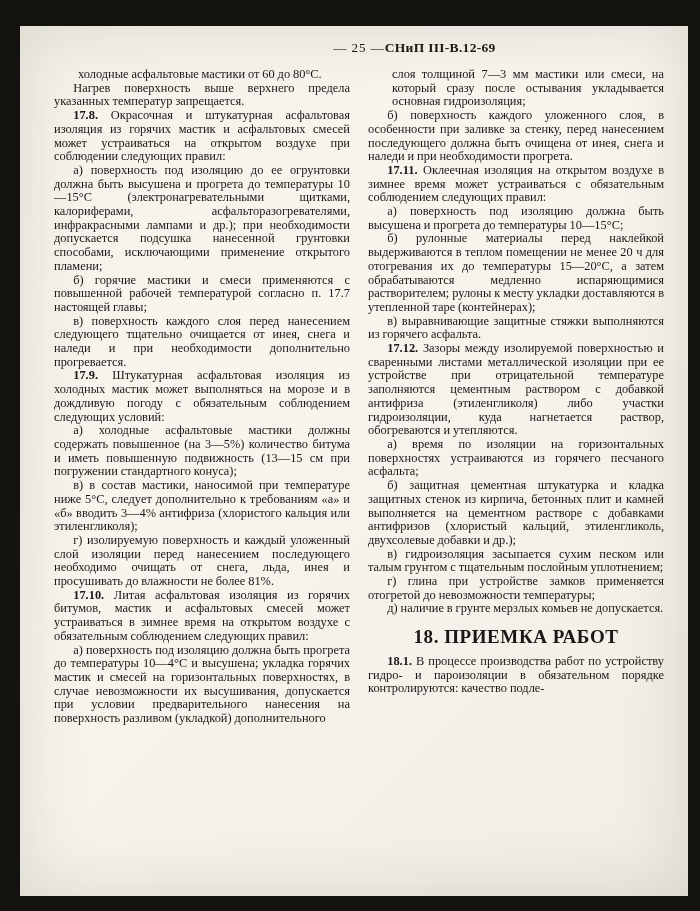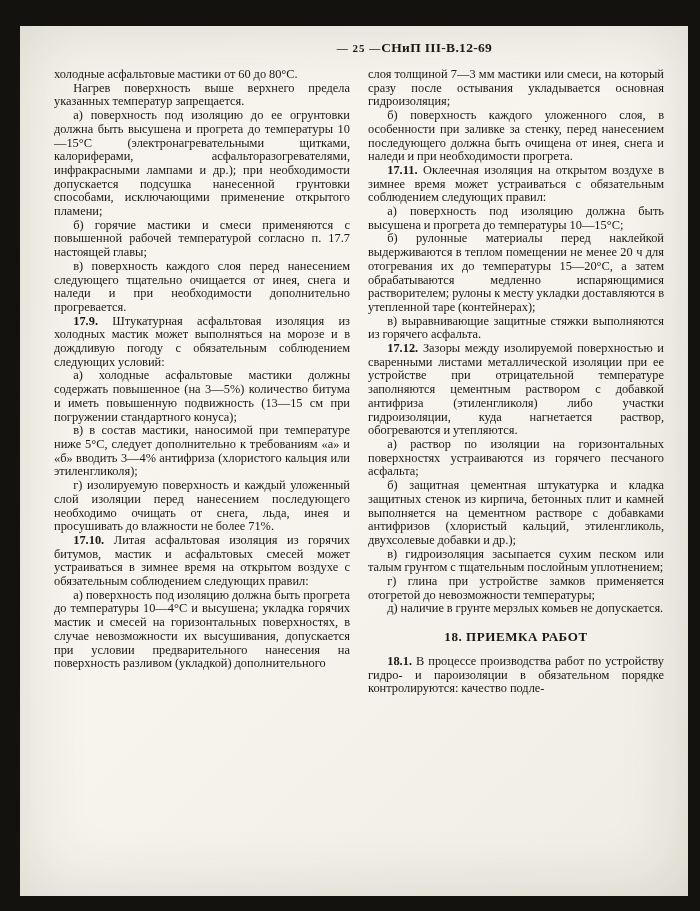--- a/index.html
+++ b/index.html
@@ -20,23 +20,23 @@
     box-shadow: inset 0 0 70px rgba(60,50,30,0.14);
   }
   .page-header {
     display: flex;
     align-items: baseline;
     margin: 0 2px 12px 2px;
   }
   .page-header .spacer { flex: 1 1 0; }
   .page-number {
     flex: 0 0 auto;
-    font-size: 11px;
+    font-size: 13px;
     letter-spacing: 1px;
-    font-weight: bold;
+    font-weight: normal;
     text-align: right;
   }
   .doc-code {
     flex: 1 1 0;
     text-align: left;
     font-weight: bold;
     font-size: 13.5px;
     letter-spacing: 0.3px;
   }
   .columns {
@@ -47,63 +47,64 @@
     flex: 1 1 0;
     min-width: 0;
     text-align: justify;
     font-size: 12.4px;
     line-height: 13.7px;
     hyphens: auto;
     -webkit-hyphens: auto;
     word-spacing: -0.2px;
   }
   .para { margin: 0; text-indent: 1.55em; }
-  .para.no-indent { text-indent: 0; }
+  .para.no-indent { text-indent: 0; margin-left: 24px; }
   .para b.lead { font-weight: bold; }
   .chapter-heading {
-    font-size: 13px;
+    font-size: 19px;
     font-weight: bold;
     text-align: center;
     text-indent: 0;
     letter-spacing: 0.6px;
     margin: 14px 0 11px 0;
   }
 </style>
 </head>
 <body>
 
 <div class="page">
   <header class="page-header">
     <span class="spacer"></span>
     <span class="page-number">— 25 —</span>
     <span class="doc-code">СНиП III-В.12-69</span>
   </header>
   <div class="columns">
     <div class="col" id="col-left">
         <p class="para no-indent">холодные асфальтовые мастики от 60 до 80°С.</p>
         <p class="para">Нагрев поверхность выше верхнего предела указанных температур запрещается.</p>
+        <p class="para"><b class="lead">17.8.</b> Окрасочная и штукатурная асфальтовая изоляция из горячих мастик и асфальтовых смесей может устраиваться на открытом воздухе при соблюдении следующих правил:</p>
         <p class="para">а) поверхность под изоляцию до ее огрунтовки должна быть высушена и прогрета до температуры 10—15°С (электронагревательными щитками, калориферами, асфальторазогревателями, инфракрасными лампами и др.); при необходимости допускается подсушка нанесенной грунтовки способами, исключающими применение открытого пламени;</p>
         <p class="para">б) горячие мастики и смеси применяются с повышенной рабочей температурой согласно п. 17.7 настоящей главы;</p>
         <p class="para">в) поверхность каждого слоя перед нанесением следующего тщательно очищается от инея, снега и наледи и при необходимости дополнительно прогревается.</p>
         <p class="para"><b class="lead">17.9.</b> Штукатурная асфальтовая изоляция из холодных мастик может выполняться на морозе и в дождливую погоду с обязательным соблюдением следующих условий:</p>
         <p class="para">а) холодные асфальтовые мастики должны содержать повышенное (на 3—5%) количество битума и иметь повышенную подвижность (13—15 см при погружении стандартного конуса);</p>
         <p class="para">в) в состав мастики, наносимой при температуре ниже 5°С, следует дополнительно к требованиям «а» и «б» вводить 3—4% антифриза (хлористого кальция или этиленгликоля);</p>
-        <p class="para">г) изолируемую поверхность и каждый уложенный слой изоляции перед нанесением последующего необходимо очищать от снега, льда, инея и просушивать до влажности не более 71%.</p>
+        <p class="para">г) изолируемую поверхность и каждый уложенный слой изоляции перед нанесением последующего необходимо очищать от снега, льда, инея и просушивать до влажности не более 81%.</p>
         <p class="para"><b class="lead">17.10.</b> Литая асфальтовая изоляция из горячих битумов, мастик и асфальтовых смесей может устраиваться в зимнее время на открытом воздухе с обязательным соблюдением следующих правил:</p>
         <p class="para">а) поверхность под изоляцию должна быть прогрета до температуры 10—4°С и высушена; укладка горячих мастик и смесей на горизонтальных поверхностях, в случае невозможности их высушивания, допускается при условии предварительного нанесения на поверхность разливом (укладкой) дополнительного</p>
       </div>
     <div class="col" id="col-right">
         <p class="para no-indent">слоя толщиной 7—3 мм мастики или смеси, на который сразу после остывания укладывается основная гидроизоляция;</p>
         <p class="para">б) поверхность каждого уложенного слоя, в особенности при заливке за стенку, перед нанесением последующего должна быть очищена от инея, снега и наледи и при необходимости прогрета.</p>
         <p class="para"><b class="lead">17.11.</b> Оклеечная изоляция на открытом воздухе в зимнее время может устраиваться с обязательным соблюдением следующих правил:</p>
         <p class="para">а) поверхность под изоляцию должна быть высушена и прогрета до температуры 10—15°С;</p>
         <p class="para">б) рулонные материалы перед наклейкой выдерживаются в теплом помещении не менее 20 ч для отогревания их до температуры 15—20°С, а затем обрабатываются медленно испаряющимися растворителем; рулоны к месту укладки доставляются в утепленной таре (контейнерах);</p>
         <p class="para">в) выравнивающие защитные стяжки выполняются из горячего асфальта.</p>
         <p class="para"><b class="lead">17.12.</b> Зазоры между изолируемой поверхностью и сваренными листами металлической изоляции при ее устройстве при отрицательной температуре заполняются цементным раствором с добавкой антифриза (этиленгликоля) либо участки гидроизоляции, куда нагнетается раствор, обогреваются и утепляются.</p>
-        <p class="para">а) раствор по изоляции на горизонтальных поверхностях устраиваются из горячего песчаного асфальта;</p>
+        <p class="para">а) время по изоляции на горизонтальных поверхностях устраиваются из горячего песчаного асфальта;</p>
         <p class="para">б) защитная цементная штукатурка и кладка защитных стенок из кирпича, бетонных плит и камней выполняется на цементном растворе с добавками антифризов (хлористый кальций, этиленгликоль, двухсолевые добавки и др.);</p>
         <p class="para">в) гидроизоляция засыпается сухим песком или талым грунтом с тщательным послойным уплотнением;</p>
         <p class="para">г) глина при устройстве замков применяется отогретой до невозможности температуры;</p>
         <p class="para">д) наличие в грунте мерзлых комьев не допускается.</p>
         <h2 class="chapter-heading">18. ПРИЕМКА РАБОТ</h2>
         <p class="para"><b class="lead">18.1.</b> В процессе производства работ по устройству гидро- и пароизоляции в обязательном порядке контролируются: качество подле-</p>
       </div>
   </div>
 </div>
 

